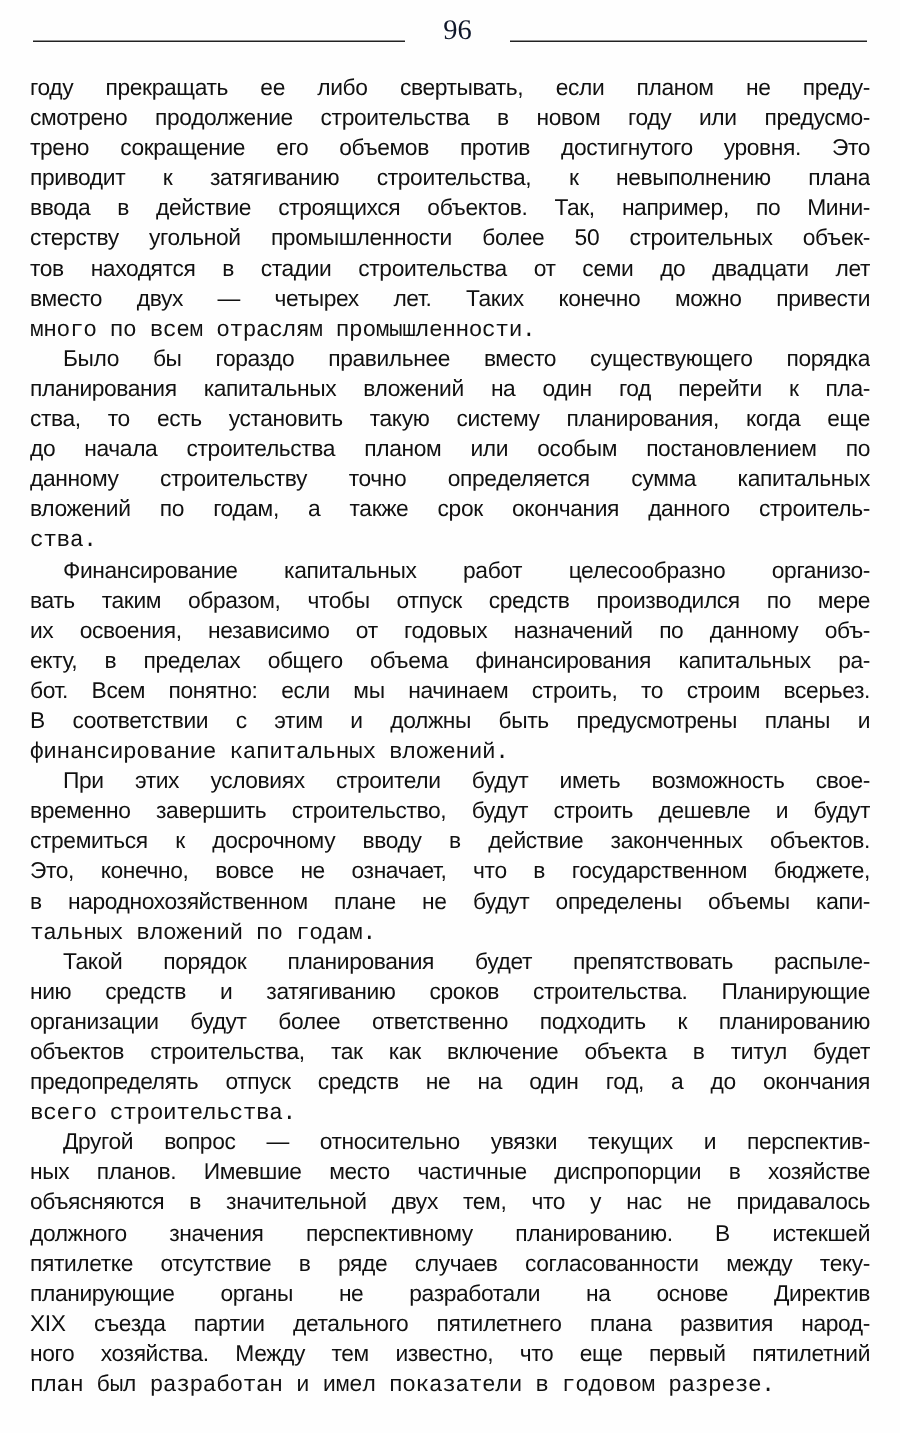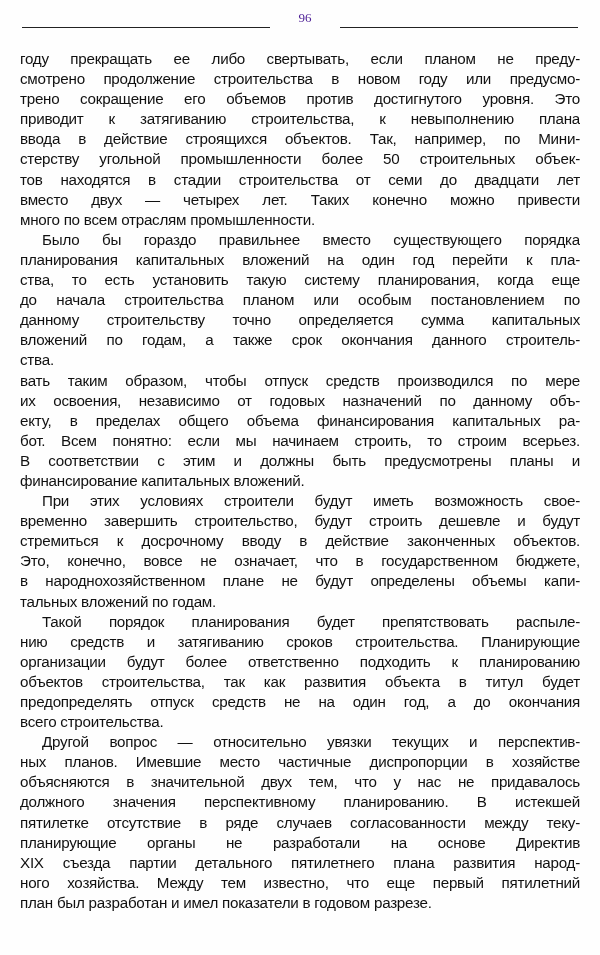--- a/index.html
+++ b/index.html
@@ -3,26 +3,26 @@
 <meta charset="utf-8">
 <style>
   html, body { margin: 0; padding: 0; background: #ffffff; }
   body { width: 600px; height: 955px; overflow: hidden; position: relative; }
   .page { position: absolute; left: 0; top: 0; width: 600px; height: 955px; background: #fefefe; }
   .header { position: absolute; top: 10px; left: 22px; width: 556px; height: 26px; }
   .rule { position: absolute; top: 17px; height: 1px; background: #222; }
   .rule.left { left: 0; width: 248px; }
   .rule.right { left: 318px; width: 238px; }
   .pagenum { position: absolute; left: 250px; width: 66px; top: 0; text-align: center;
-    font-family: "Liberation Serif", serif; font-size: 13px; color: #4c1d95; }
+    font-family: "Liberation Serif", serif; font-size: 19px; color: #0f172a; }
   .body { position: absolute; left: 20px; top: 49px; width: 560px;
     font-family: "Liberation Sans Narrow", "Liberation Sans", sans-serif;
     font-size: 15.2px; line-height: 20.1px; color: #111; letter-spacing: -0.25px; }
   .line { display: block; white-space: nowrap; text-align: justify; text-align-last: justify; height: 20.1px; overflow: hidden; }
-  .line.last { text-align-last: left; }
+  .line.last { text-align-last: left; font-family: Liberation Mono, monospace; }
   .line.indent { padding-left: 22px; }
 </style>
 </head>
 <body>
 
 <div class="page">
   <div class="header">
     <div class="rule left"></div>
     <div class="pagenum">96</div>
     <div class="rule right"></div>
@@ -42,40 +42,41 @@
       <div>
         <span class="line indent">Было бы гораздо правильнее вместо существующего порядка</span>
         <span class="line">планирования капитальных вложений на один год перейти к пла-</span>
         <span class="line">ства, то есть установить такую систему планирования, когда еще</span>
         <span class="line">до начала строительства планом или особым постановлением по</span>
         <span class="line">данному строительству точно определяется сумма капитальных</span>
         <span class="line">вложений по годам, а также срок окончания данного строитель-</span>
         <span class="line last">ства.</span>
       </div>
       <div>
+        <span class="line indent">Финансирование капитальных работ целесообразно организо-</span>
         <span class="line">вать таким образом, чтобы отпуск средств производился по мере</span>
         <span class="line">их освоения, независимо от годовых назначений по данному объ-</span>
         <span class="line">екту, в пределах общего объема финансирования капитальных ра-</span>
         <span class="line">бот. Всем понятно: если мы начинаем строить, то строим всерьез.</span>
         <span class="line">В соответствии с этим и должны быть предусмотрены планы и</span>
         <span class="line last">финансирование капитальных вложений.</span>
       </div>
       <div>
         <span class="line indent">При этих условиях строители будут иметь возможность свое-</span>
         <span class="line">временно завершить строительство, будут строить дешевле и будут</span>
         <span class="line">стремиться к досрочному вводу в действие законченных объектов.</span>
         <span class="line">Это, конечно, вовсе не означает, что в государственном бюджете,</span>
         <span class="line">в народнохозяйственном плане не будут определены объемы капи-</span>
         <span class="line last">тальных вложений по годам.</span>
       </div>
       <div>
         <span class="line indent">Такой порядок планирования будет препятствовать распыле-</span>
         <span class="line">нию средств и затягиванию сроков строительства. Планирующие</span>
         <span class="line">организации будут более ответственно подходить к планированию</span>
-        <span class="line">объектов строительства, так как развития объекта в титул будет</span>
+        <span class="line">объектов строительства, так как включение объекта в титул будет</span>
         <span class="line">предопределять отпуск средств не на один год, а до окончания</span>
         <span class="line last">всего строительства.</span>
       </div>
       <div>
         <span class="line indent">Другой вопрос — относительно увязки текущих и перспектив-</span>
         <span class="line">ных планов. Имевшие место частичные диспропорции в хозяйстве</span>
         <span class="line">объясняются в значительной двух тем, что у нас не придавалось</span>
         <span class="line">должного значения перспективному планированию. В истекшей</span>
         <span class="line">пятилетке отсутствие в ряде случаев согласованности между теку-</span>
         <span class="line">планирующие органы не разработали на основе Директив</span>

